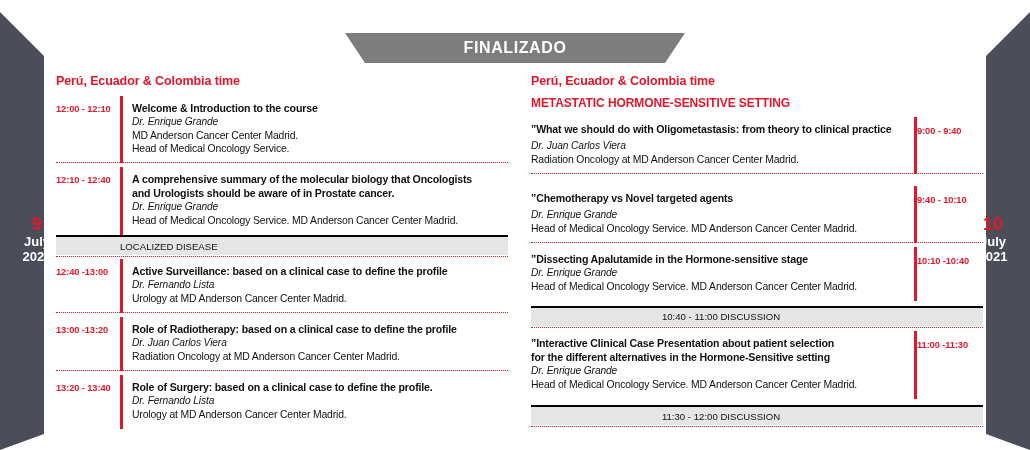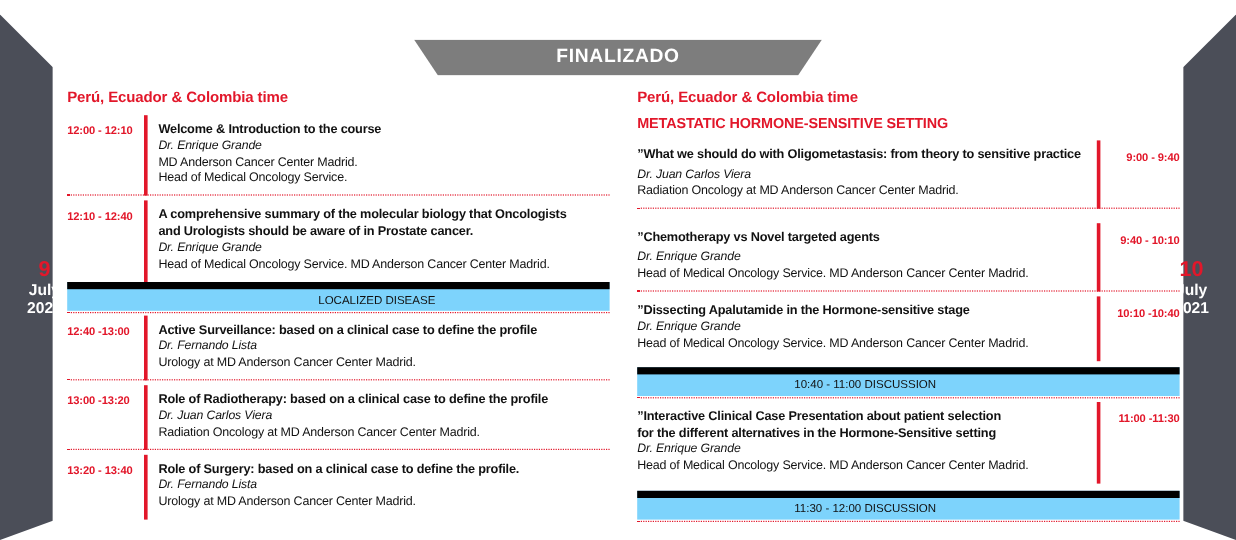--- a/index.html
+++ b/index.html
@@ -88,43 +88,43 @@
   }
 
   
   .col.right .body{
     flex:1 1 auto;padding:6px 8px 8px 0;width:320px;
   }
   .col.right .bar{
     flex:0 0 3px;align-self:stretch;background:#e2172a;min-height:10px;
   }
   .col.right .time{
-    width:66px;flex:0 0 66px;text-align:right;
+    width:66px;flex:0 0 66px;text-align:left;
     color:#e2172a;font-size:9.3px;font-weight:bold;
     padding-top:9px;white-space:nowrap;letter-spacing:-0.1px;
   }
 
   .talk-title{
     font-size:10.6px;font-weight:bold;color:#111111;
     line-height:1.25;margin:0 0 1px 0;letter-spacing:-0.15px;
   }
   .speaker{
     font-size:10.2px;font-style:italic;color:#111111;
     line-height:1.25;margin:0;letter-spacing:-0.1px;
   }
   .affil{
     font-size:10.4px;color:#111111;line-height:1.25;margin:0;
     letter-spacing:-0.15px;
   }
 
   
   .band{
-    position:relative;background:#7dd3fc;
-    border-top:6px solid #000000;
-    height:18px;display:flex;align-items:center;justify-content:center;
+    position:relative;background:#e5e5e5;
+    border-top:2px solid #000000;
+    height:18px;display:flex;align-items:center;
   }
   .band .band-rule{
     position:absolute;left:0;right:0;bottom:-2px;height:0;
     border-bottom:1.6px dotted #e2172a;
   }
   .band-label-left{
     font-size:9.6px;color:#111111;padding-left:64px;letter-spacing:0px;
   }
   .band-label-right{
     font-size:9.6px;color:#111111;width:100%;text-align:center;
@@ -226,21 +226,21 @@
 
   </div>
 
   <div class="col right">
 
     <div class="col-title">Perú, Ecuador &amp; Colombia time</div>
     <div class="section-title">METASTATIC HORMONE-SENSITIVE SETTING</div>
 
     <div class="row">
       <div class="body">
-        <div class="talk-title">”What we should do with Oligometastasis: from theory to sensitive practice</div>
+        <div class="talk-title">”What we should do with Oligometastasis: from theory to clinical practice</div>
         <div class="speaker" style="margin-top:4px;">Dr. Juan Carlos Viera</div>
         <div class="affil">Radiation Oncology at MD Anderson Cancer Center Madrid.</div>
       </div>
       <div class="bar"></div>
       <div class="time">9:00 - 9:40</div>
       <div class="rule"></div>
     </div>
 
     <div class="row" style="margin-top:12px;">
       <div class="body">

